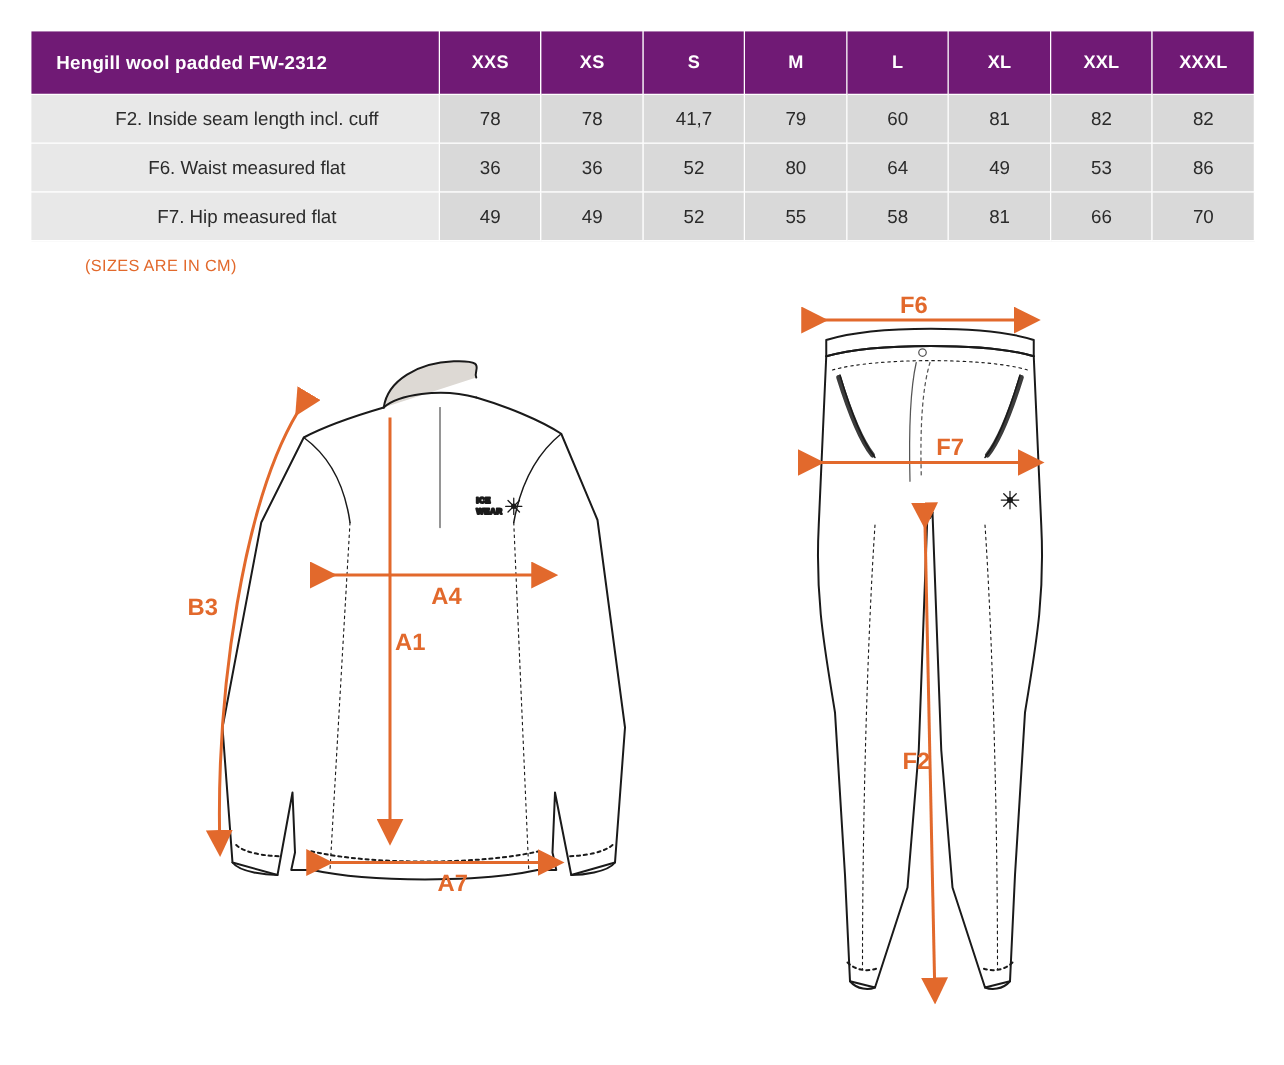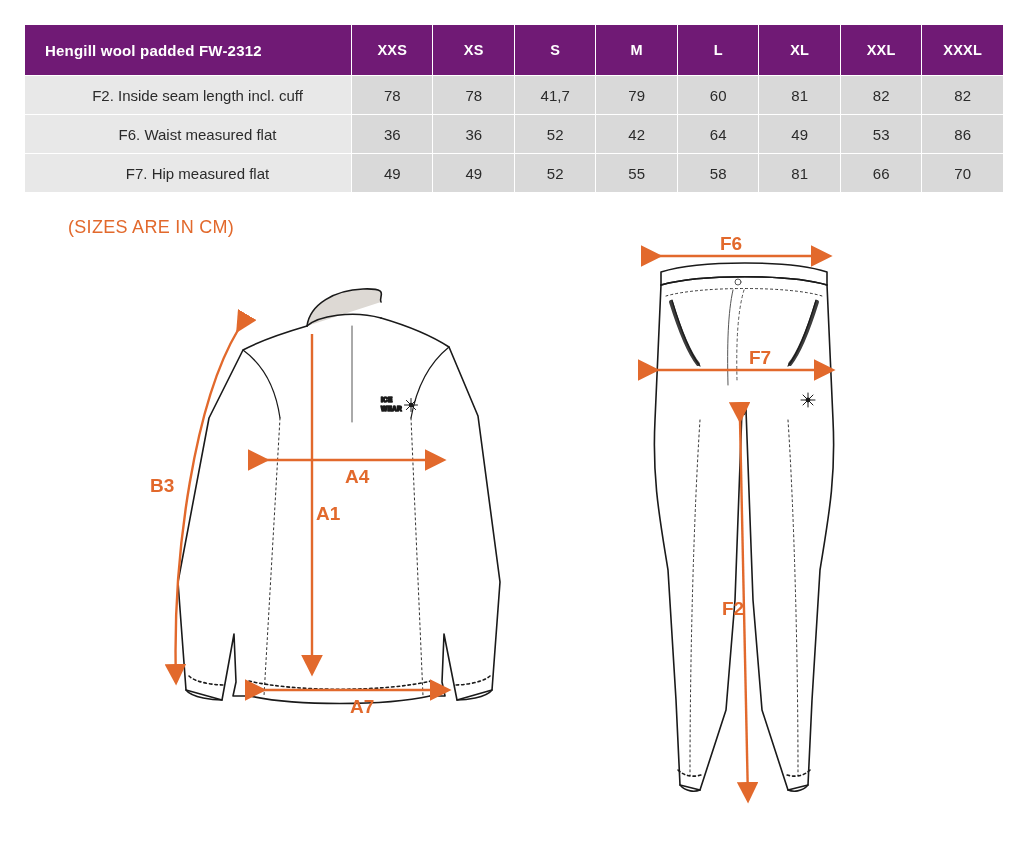--- a/index.html
+++ b/index.html
@@ -61,24 +61,23 @@
     font-size: 15px;
   }
   
   col.c-label { width: 325px; }
   col.c-size  { width: 81px; }
 
   .units-note {
     position: absolute;
     left: 68px;
     top: 205px;
-    font-size: 18px;
+    font-size: 13px;
     color: #e2692c;
     letter-spacing: .3px;
-    margin-top: 12px;
   }
 
   
   .illus {
     position: absolute;
     left: 0;
     top: 230px;
     width: 1027px;
     height: 620px;
   }
@@ -137,21 +136,21 @@
         <td class="val">60</td>
         <td class="val">81</td>
         <td class="val">82</td>
         <td class="val">82</td>
       </tr>
       <tr>
         <td class="row-label">F6. Waist measured flat</td>
         <td class="val">36</td>
         <td class="val">36</td>
         <td class="val">52</td>
-        <td class="val">42</td>
+        <td class="val">80</td>
         <td class="val">64</td>
         <td class="val">49</td>
         <td class="val">53</td>
         <td class="val">86</td>
       </tr>
       <tr>
         <td class="row-label">F7. Hip measured flat</td>
         <td class="val">49</td>
         <td class="val">49</td>
         <td class="val">52</td>

